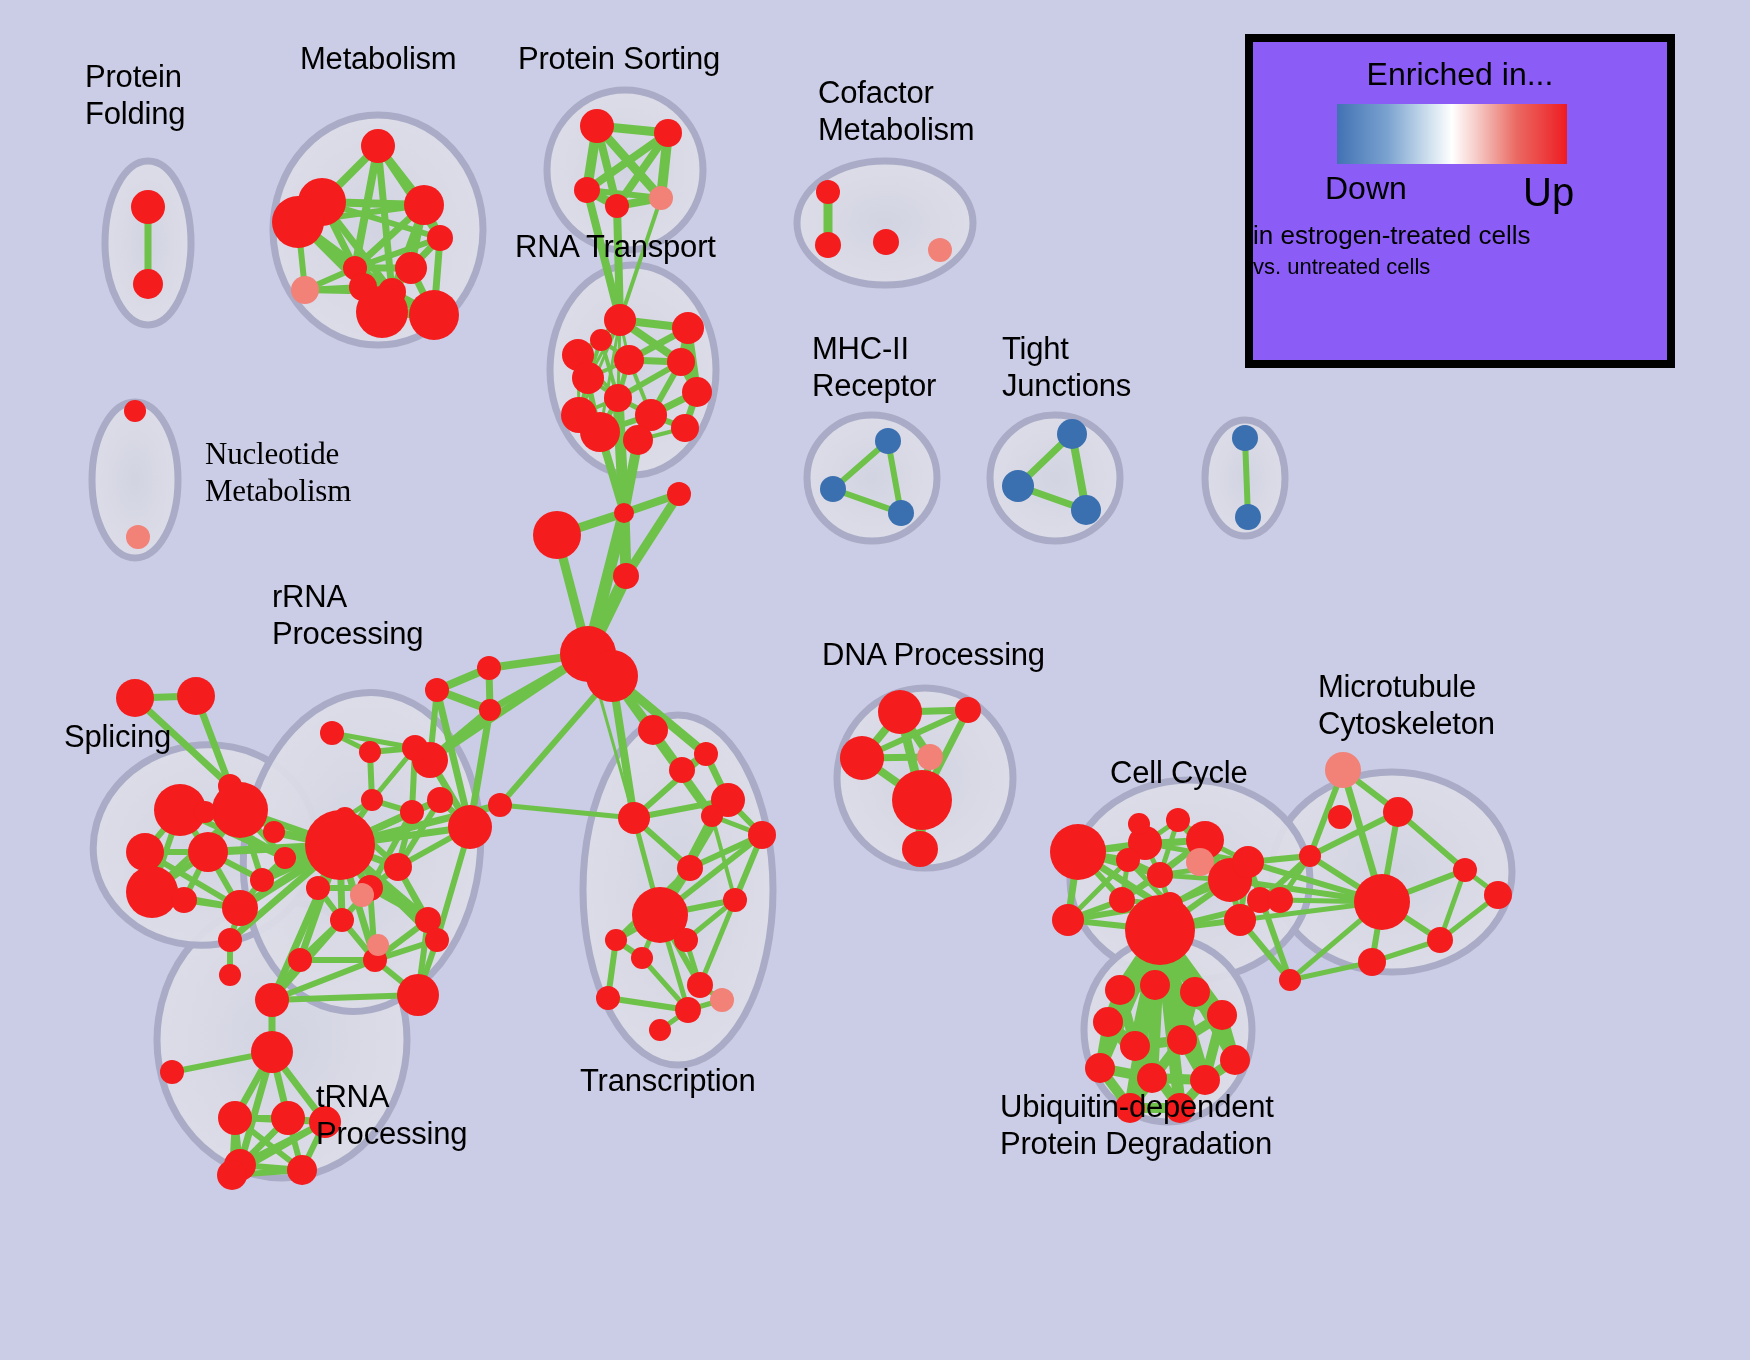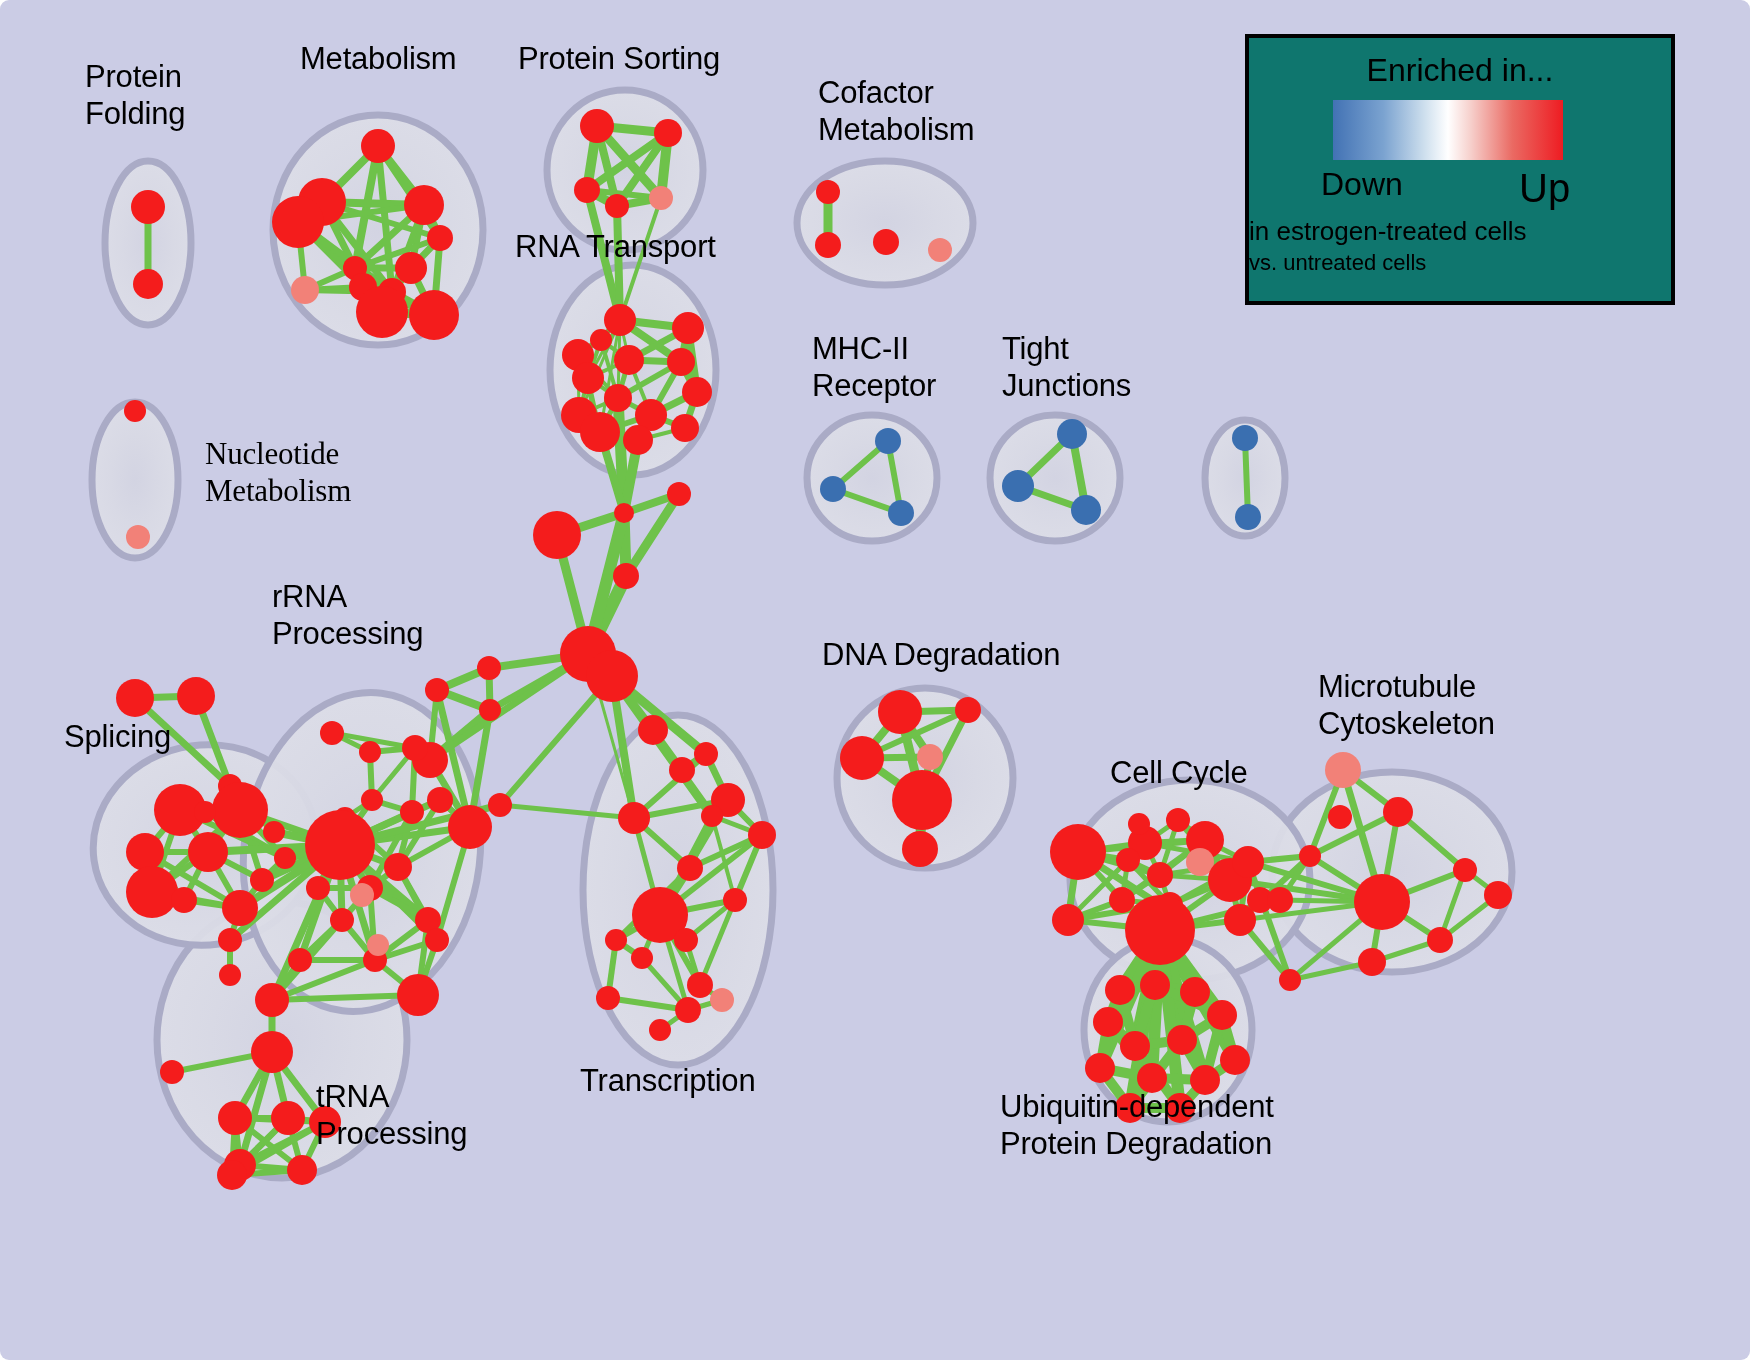--- a/index.html
+++ b/index.html
@@ -3,42 +3,41 @@
 <meta charset="utf-8">
 <title>Enrichment Map Network</title>
 <style>
   html,body{margin:0;padding:0;background:#ffffff;}
   body{font-family:"Liberation Sans", sans-serif;}
   #stage{
     position:relative;
     width:1750px;height:1360px;
     background:#cbcce5;
     overflow:hidden;
-    border-radius:9px;
   }
   #net{position:absolute;left:0;top:0;width:1750px;height:1360px;}
   .lbl{
     position:absolute;
     color:#000;
     font-family:"Liberation Sans", sans-serif;
     font-size:31px;
     line-height:37px;
     white-space:pre;
     letter-spacing:-0.2px;
     text-align:center;
     pointer-events:none;
   }
   .lbl.left{text-align:left;}
   
   #legend{
     position:absolute;
     left:1245px;top:34px;
-    width:430px;height:271px;
-    background:#0f766e;
-    border:4px solid #000000;
+    width:430px;height:334px;
+    background:#8b5cf6;
+    border:8px solid #000000;
     box-sizing:border-box;
   }
   #legend .lg-title{
     position:absolute;left:0;top:14px;width:100%;
     text-align:center;font-size:32px;color:#000;
   }
   #legend .lg-bar{
     position:absolute;left:84px;top:62px;width:230px;height:60px;
     background:linear-gradient(to right,#4272b4 0%,#7ba3d0 22%,#cfe0ee 40%,#ffffff 50%,#f6cfcb 60%,#ea6a63 78%,#ee1c22 100%);
   }
@@ -747,21 +746,21 @@
   <div class="lbl left" style="left:812px;top:330px;">MHC-II
 Receptor</div>
   <div class="lbl left" style="left:1002px;top:330px;">Tight
 Junctions</div>
   <div class="lbl left" style="left:64px;top:718px;">Splicing</div>
   <div class="lbl left" style="left:272px;top:578px;">rRNA
 Processing</div>
   <div class="lbl left" style="left:316px;top:1078px;">tRNA
 Processing</div>
   <div class="lbl left" style="left:580px;top:1062px;">Transcription</div>
-  <div class="lbl left" style="left:822px;top:636px;">DNA Degradation</div>
+  <div class="lbl left" style="left:822px;top:636px;">DNA Processing</div>
   <div class="lbl left" style="left:1110px;top:754px;">Cell Cycle</div>
   <div class="lbl left" style="left:1318px;top:668px;">Microtubule
 Cytoskeleton</div>
   <div class="lbl left" style="left:1000px;top:1088px;">Ubiquitin-dependent
 Protein Degradation</div>
 
   <div id="legend">
     <div class="lg-title">Enriched in...</div>
     <div class="lg-bar"></div>
     <div class="lg-down">Down</div>

